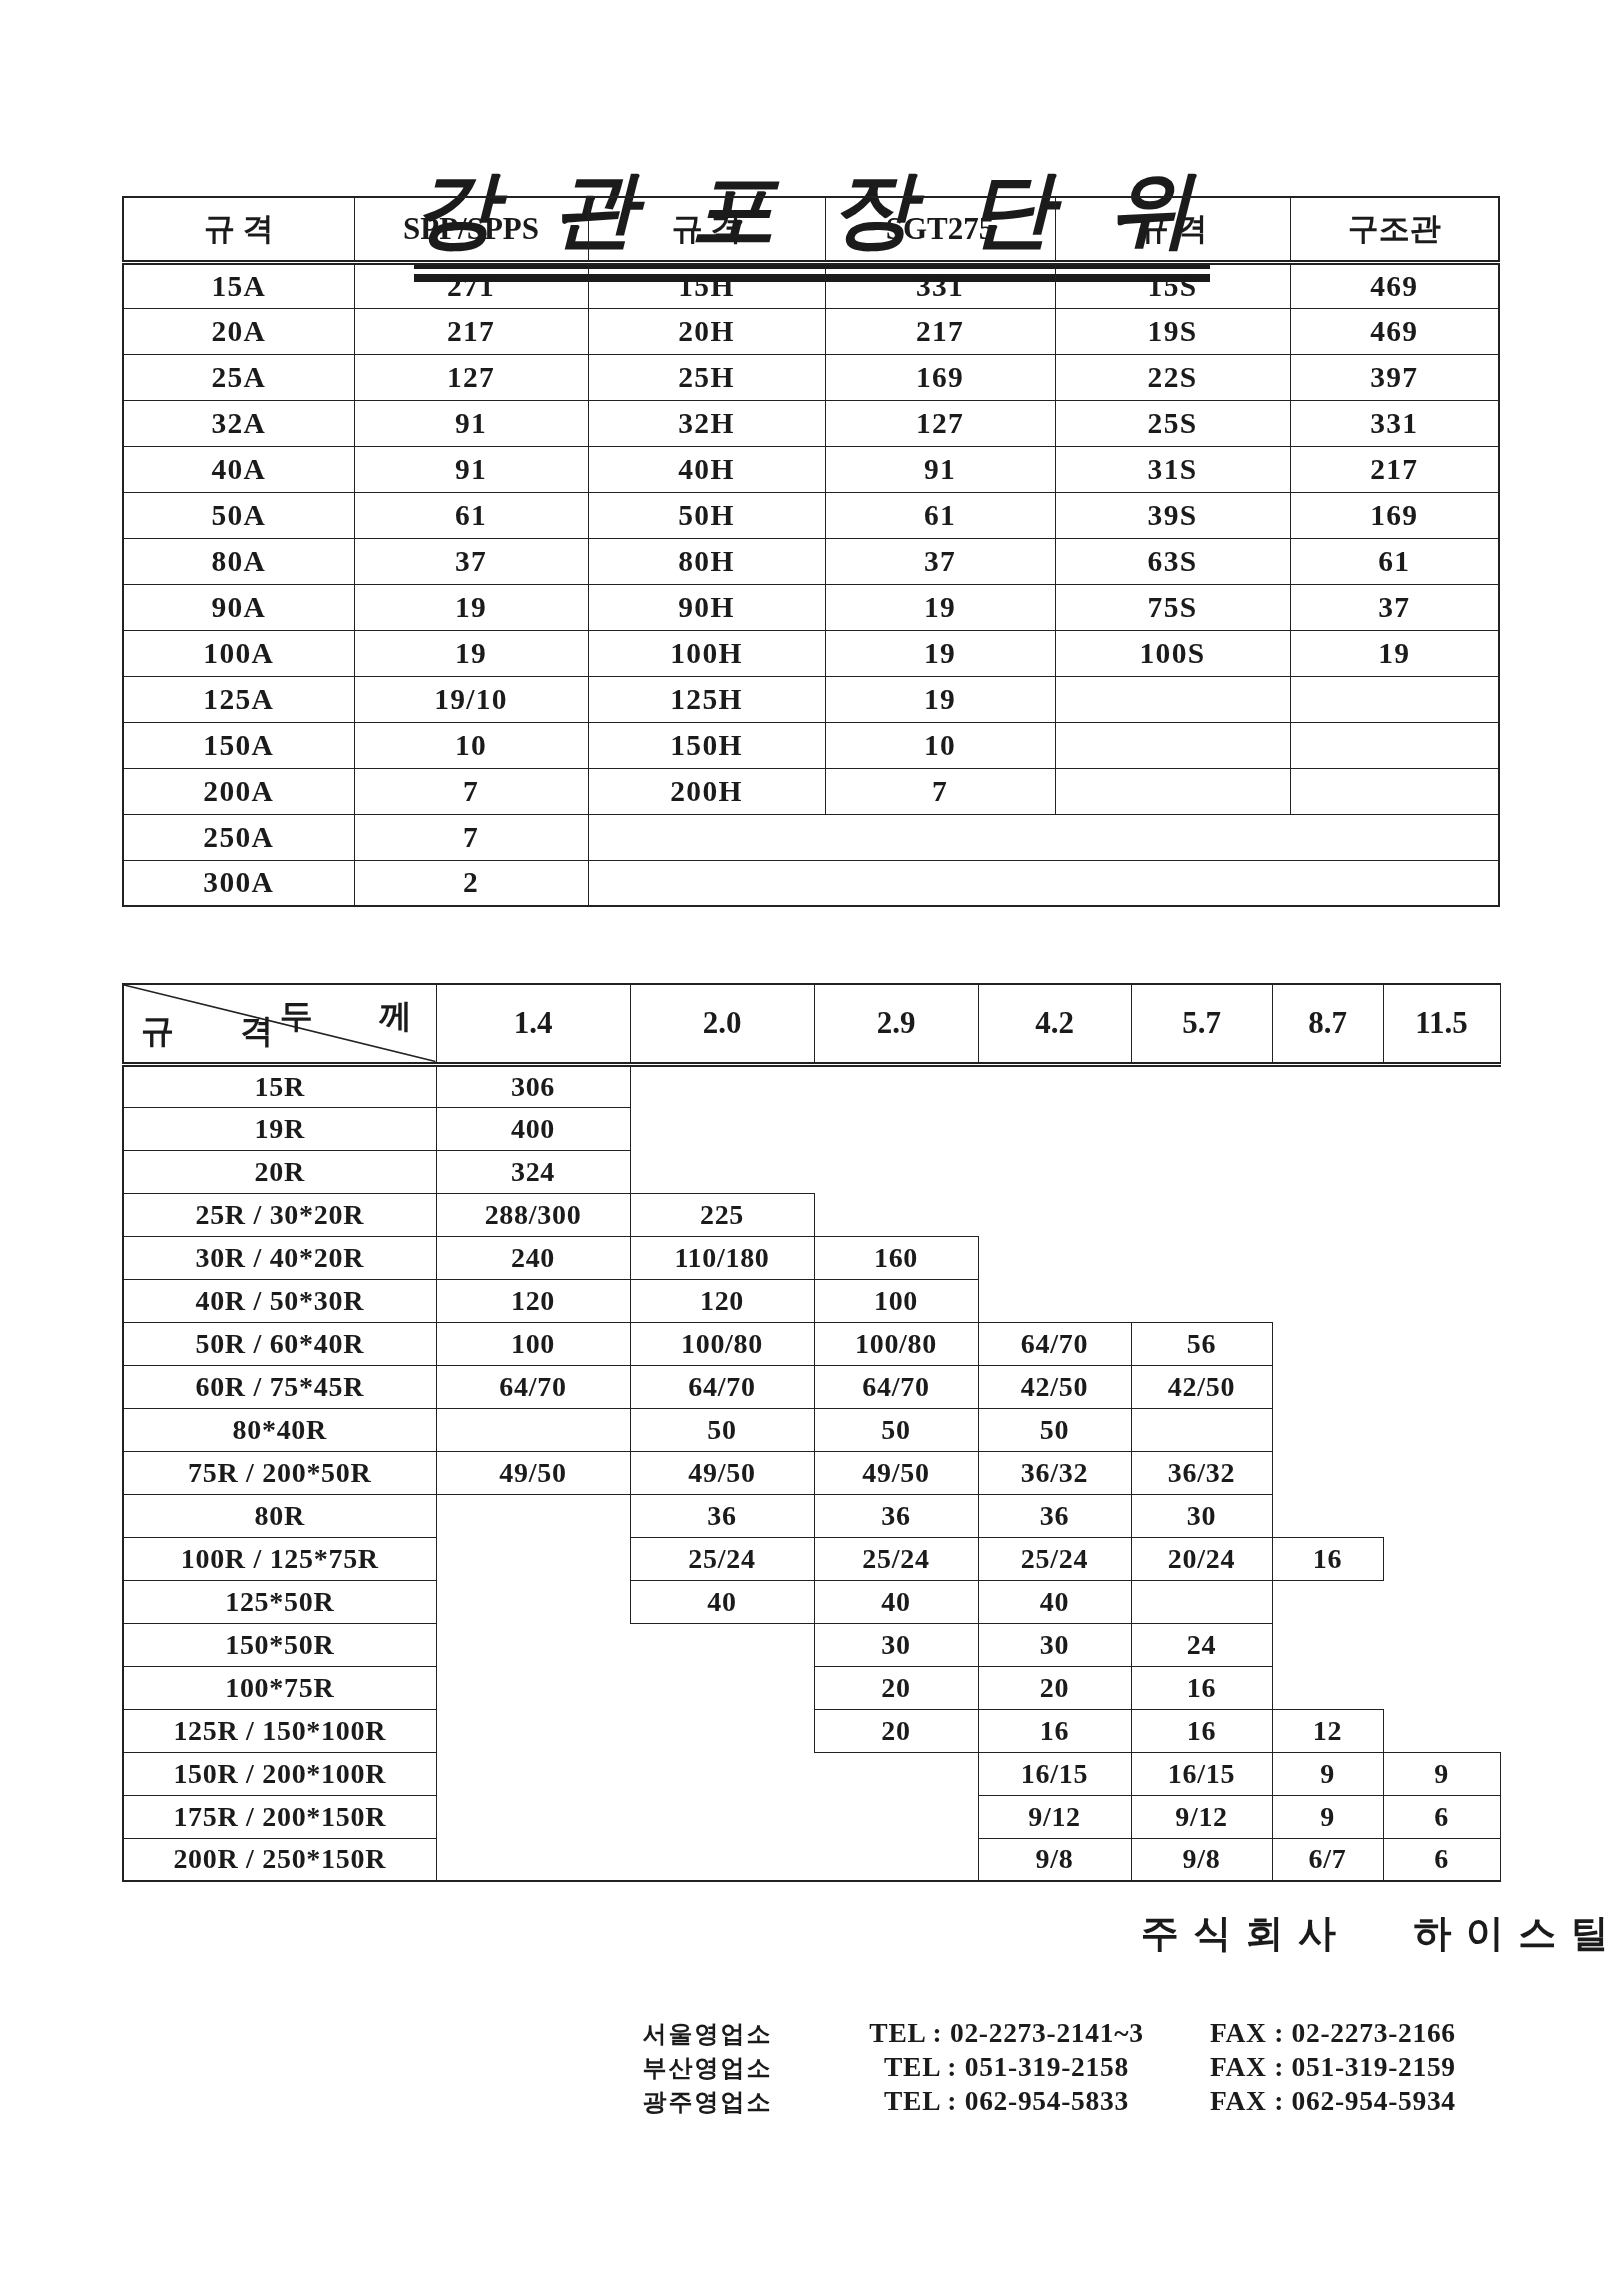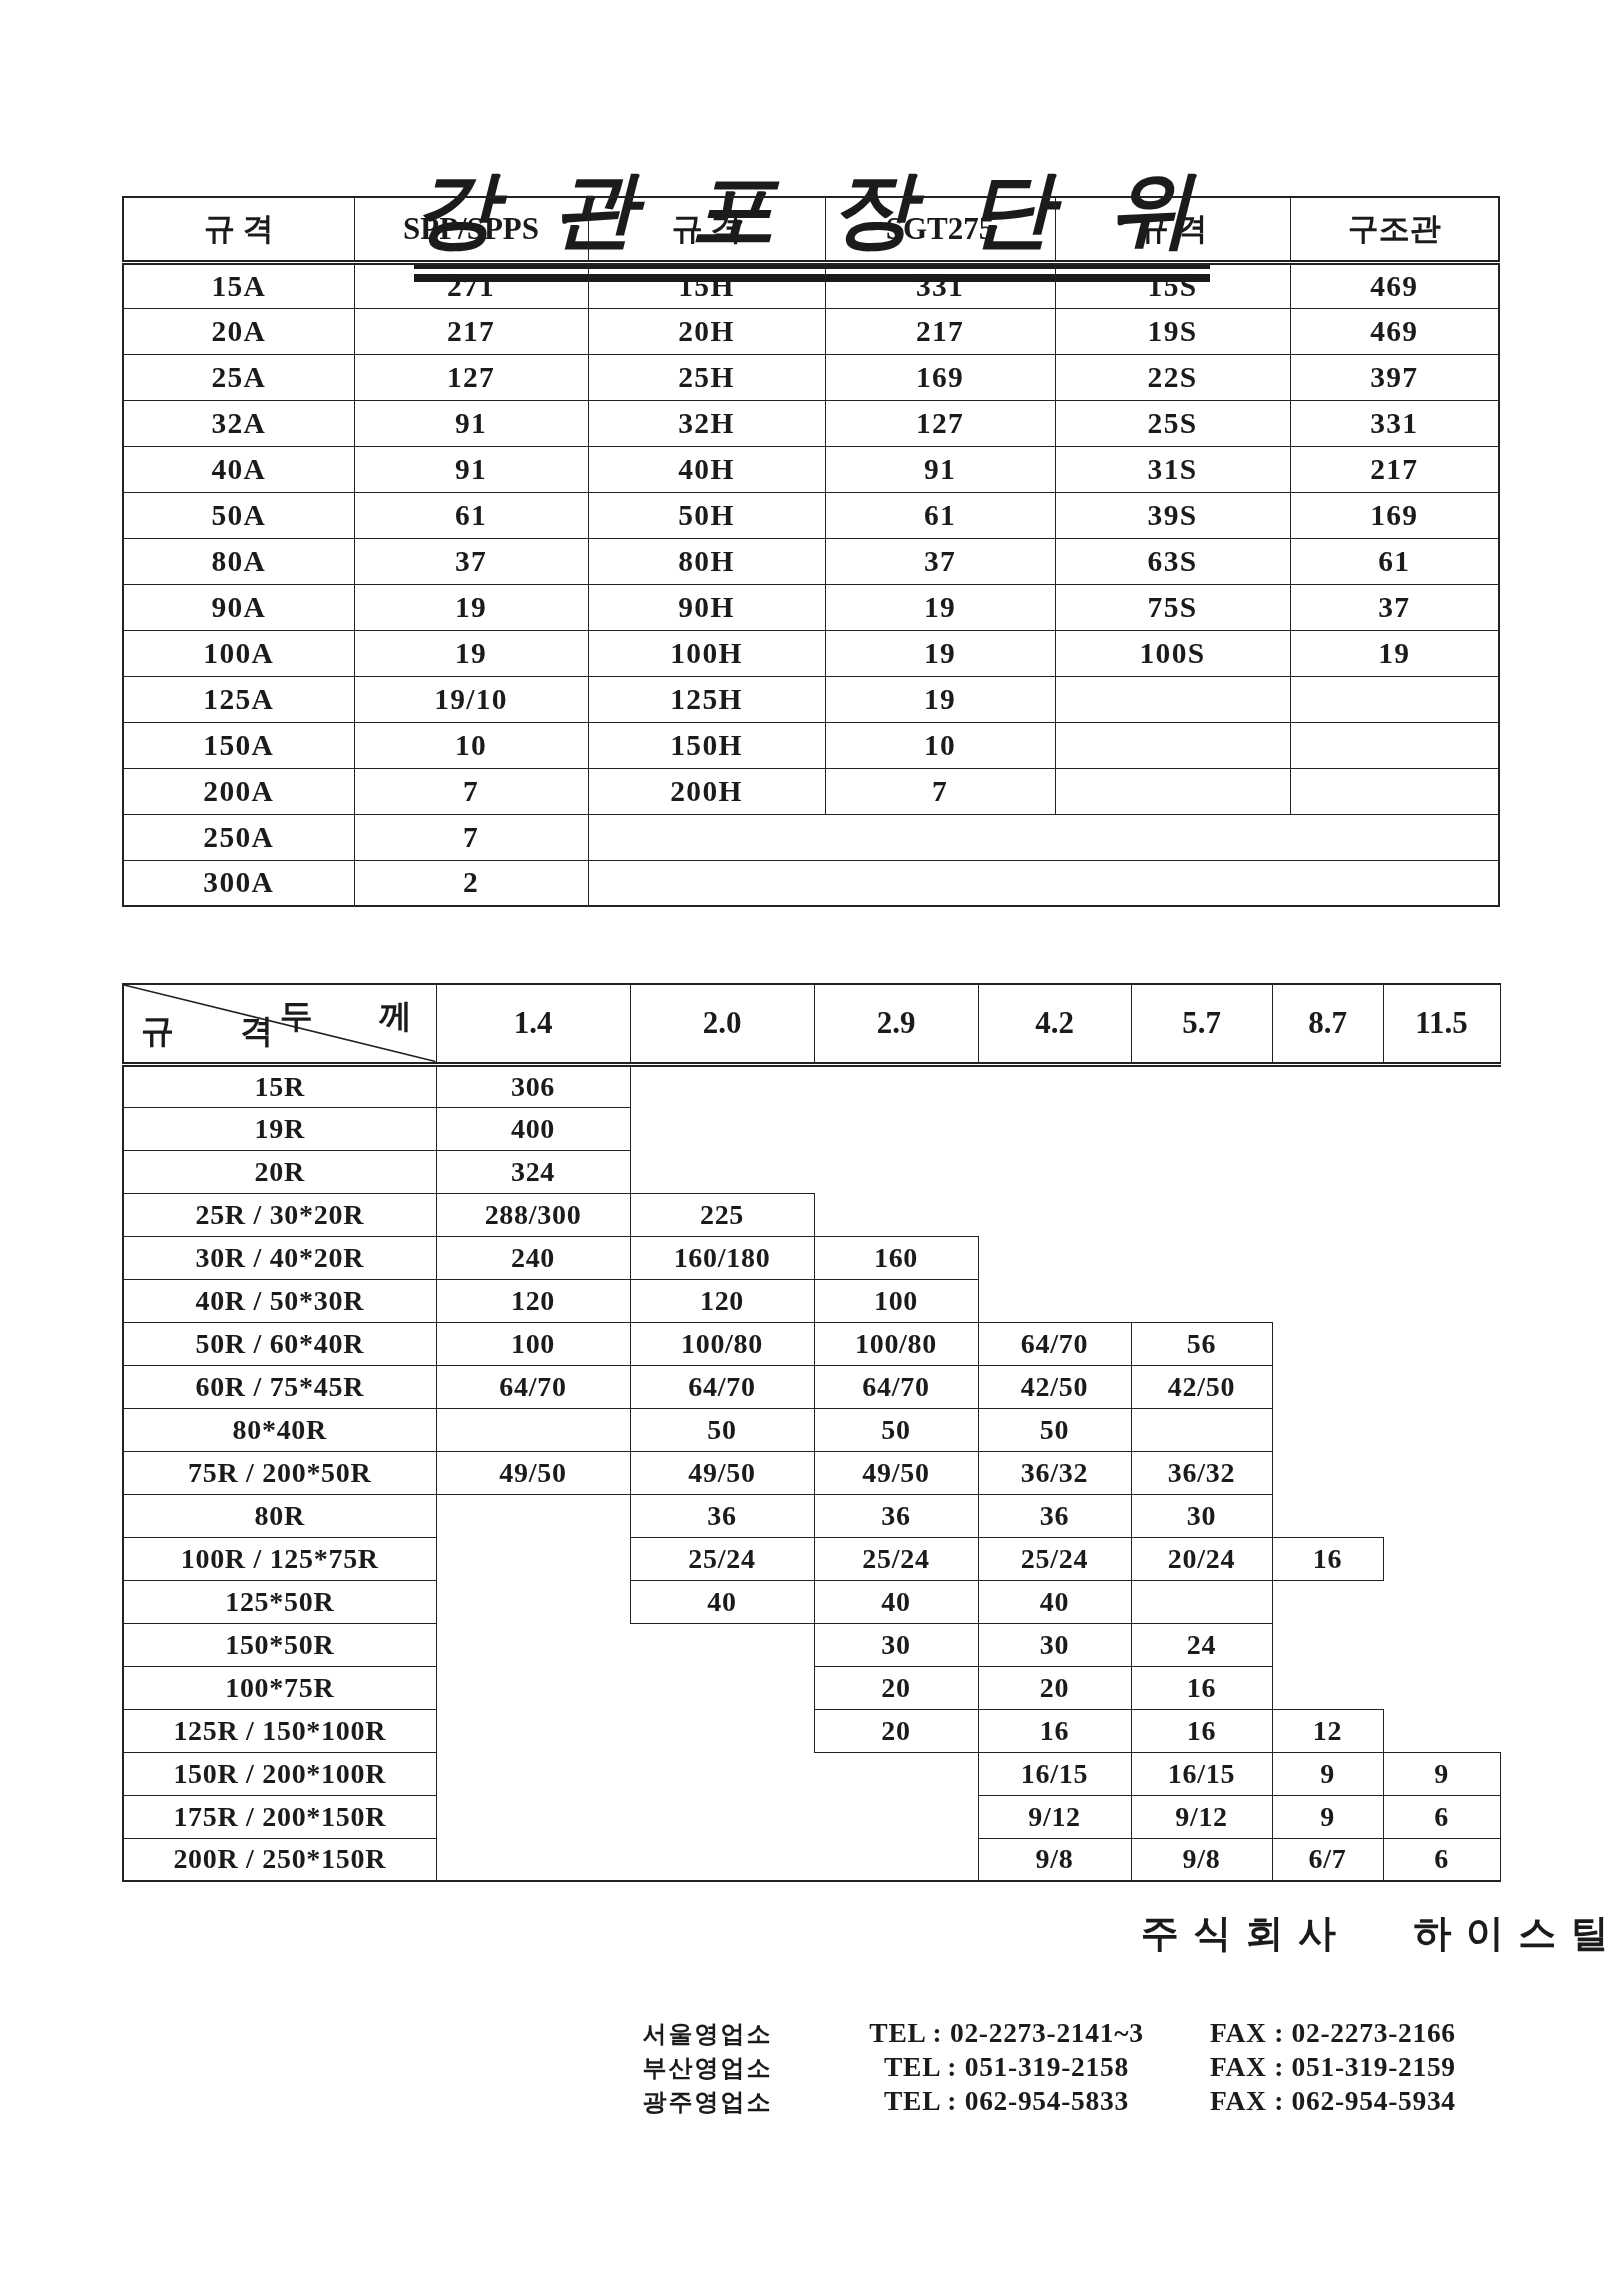--- a/index.html
+++ b/index.html
@@ -253,21 +253,21 @@
           <td>225</td>
           <td class="void"></td>
           <td class="void"></td>
           <td class="void"></td>
           <td class="void"></td>
           <td class="void"></td>
         </tr>
         <tr>
           <td>30R / 40*20R</td>
           <td>240</td>
-          <td>160/180</td>
+          <td>110/180</td>
           <td>160</td>
           <td class="void"></td>
           <td class="void"></td>
           <td class="void"></td>
           <td class="void"></td>
         </tr>
         <tr>
           <td>40R / 50*30R</td>
           <td>120</td>
           <td>120</td>

